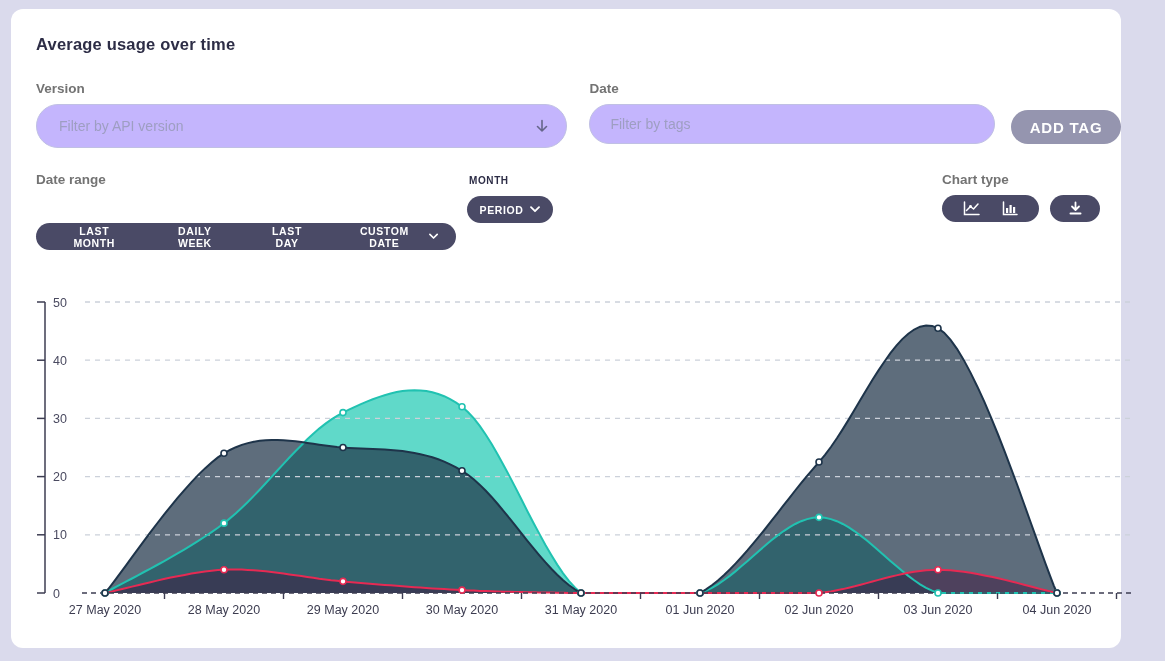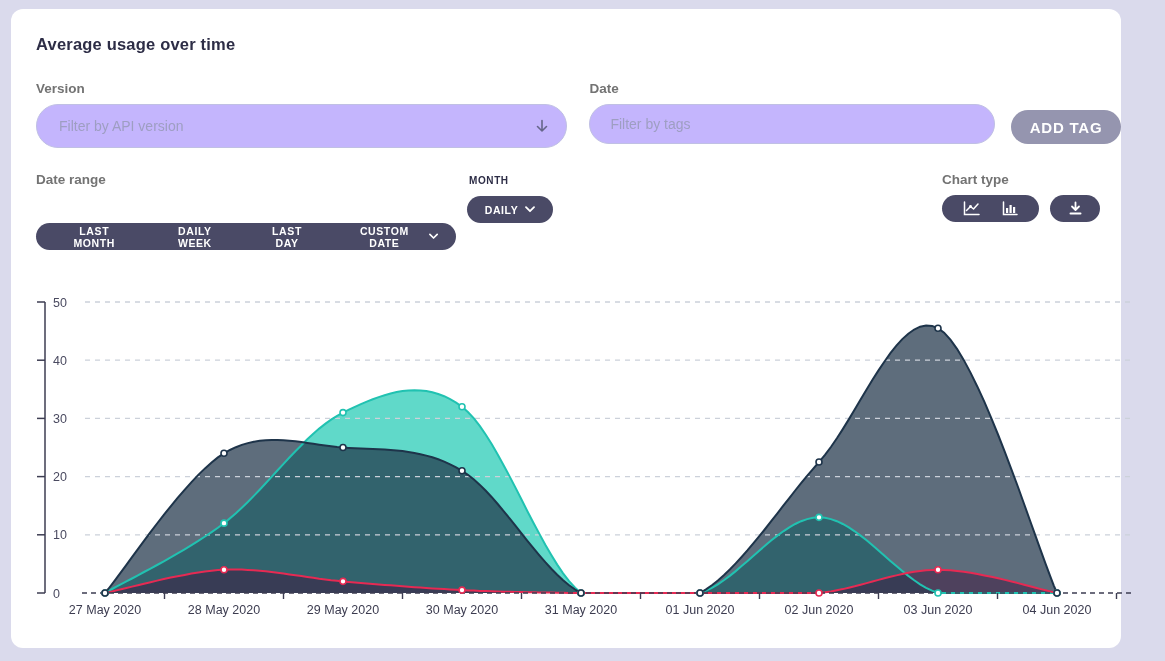--- a/index.html
+++ b/index.html
@@ -111,21 +111,21 @@
             <path d="M1 1.2 L5 5.2 L9 1.2" fill="none" stroke="#ffffff" stroke-width="1.8" stroke-linecap="round" stroke-linejoin="round"></path>
           </svg>
         </button>
       </div>
     </div>
 
     <div class="period-group">
       <div class="period-label">MONTH</div>
       <div class="pill" style="width:86px; justify-content:center;">
         <button class="seg-btn" style="padding:0 4px;">
-          <span>DAILY</span>
+          <span>PERIOD</span>
           <svg width="10" height="7" viewBox="0 0 10 7">
             <path d="M1 1.2 L5 5.2 L9 1.2" fill="none" stroke="#ffffff" stroke-width="1.8" stroke-linecap="round" stroke-linejoin="round"></path>
           </svg>
         </button>
       </div>
     </div>
 
     <div class="spacer"></div>
 
     <div class="chart-type-group">

